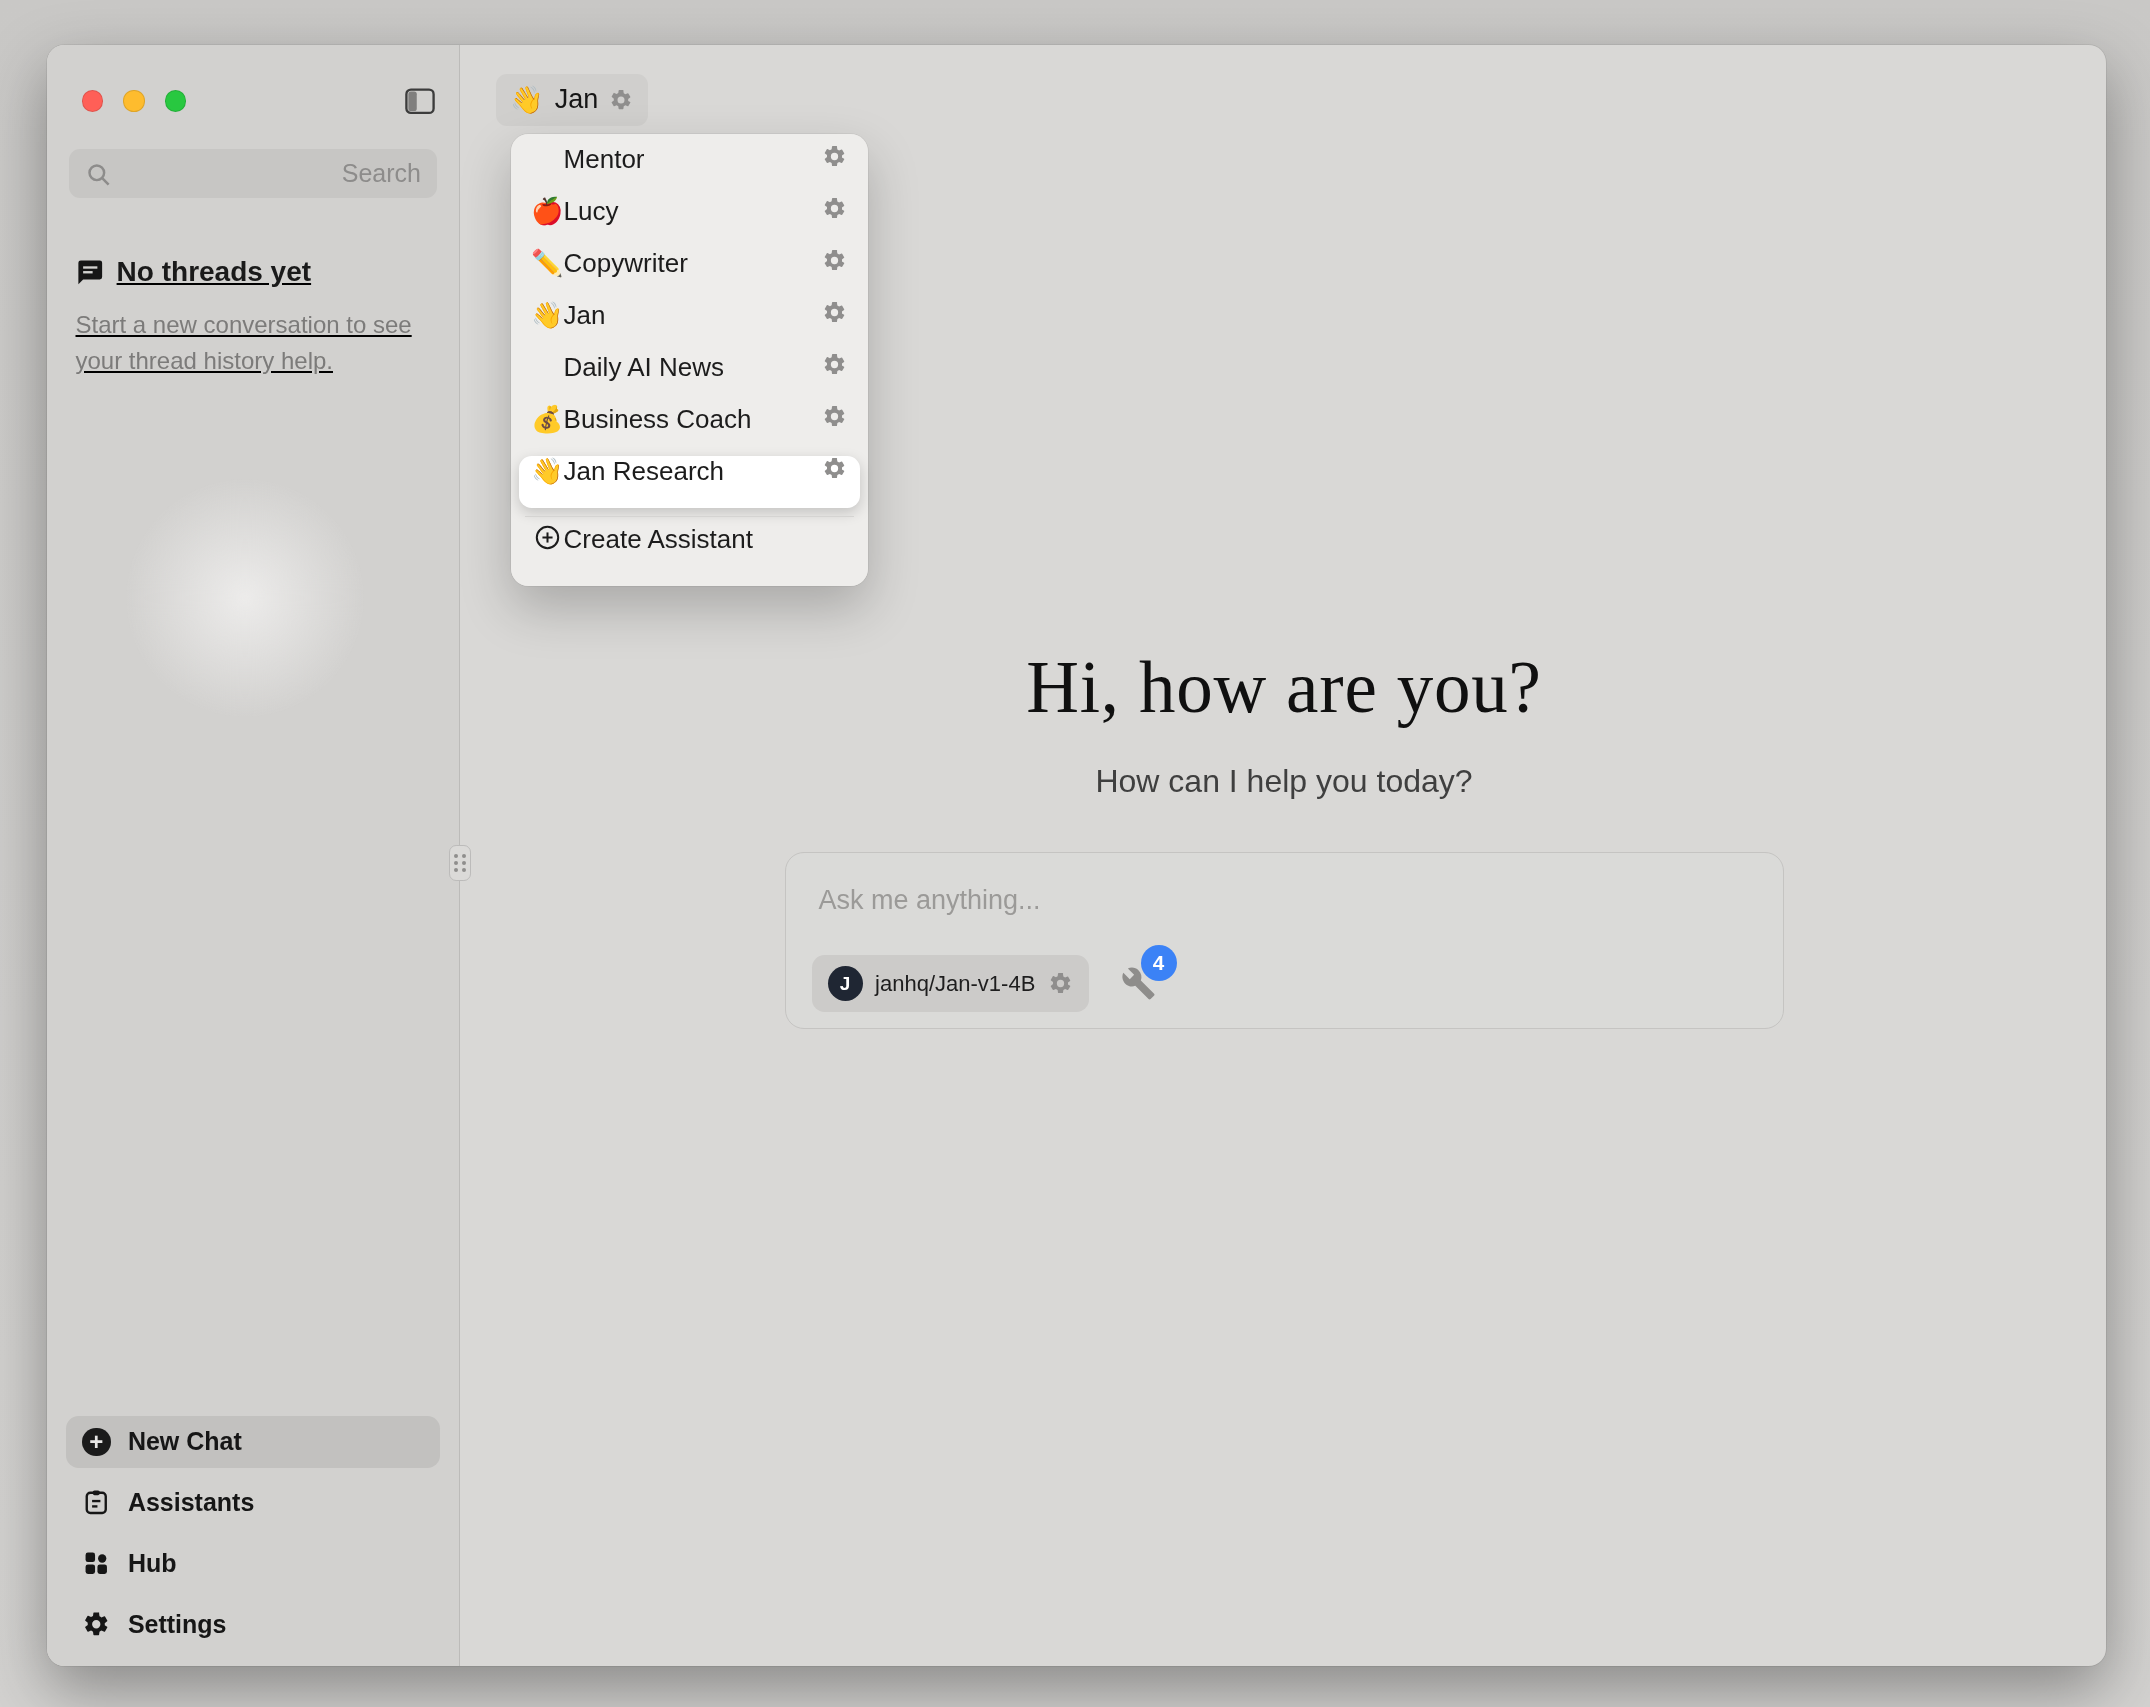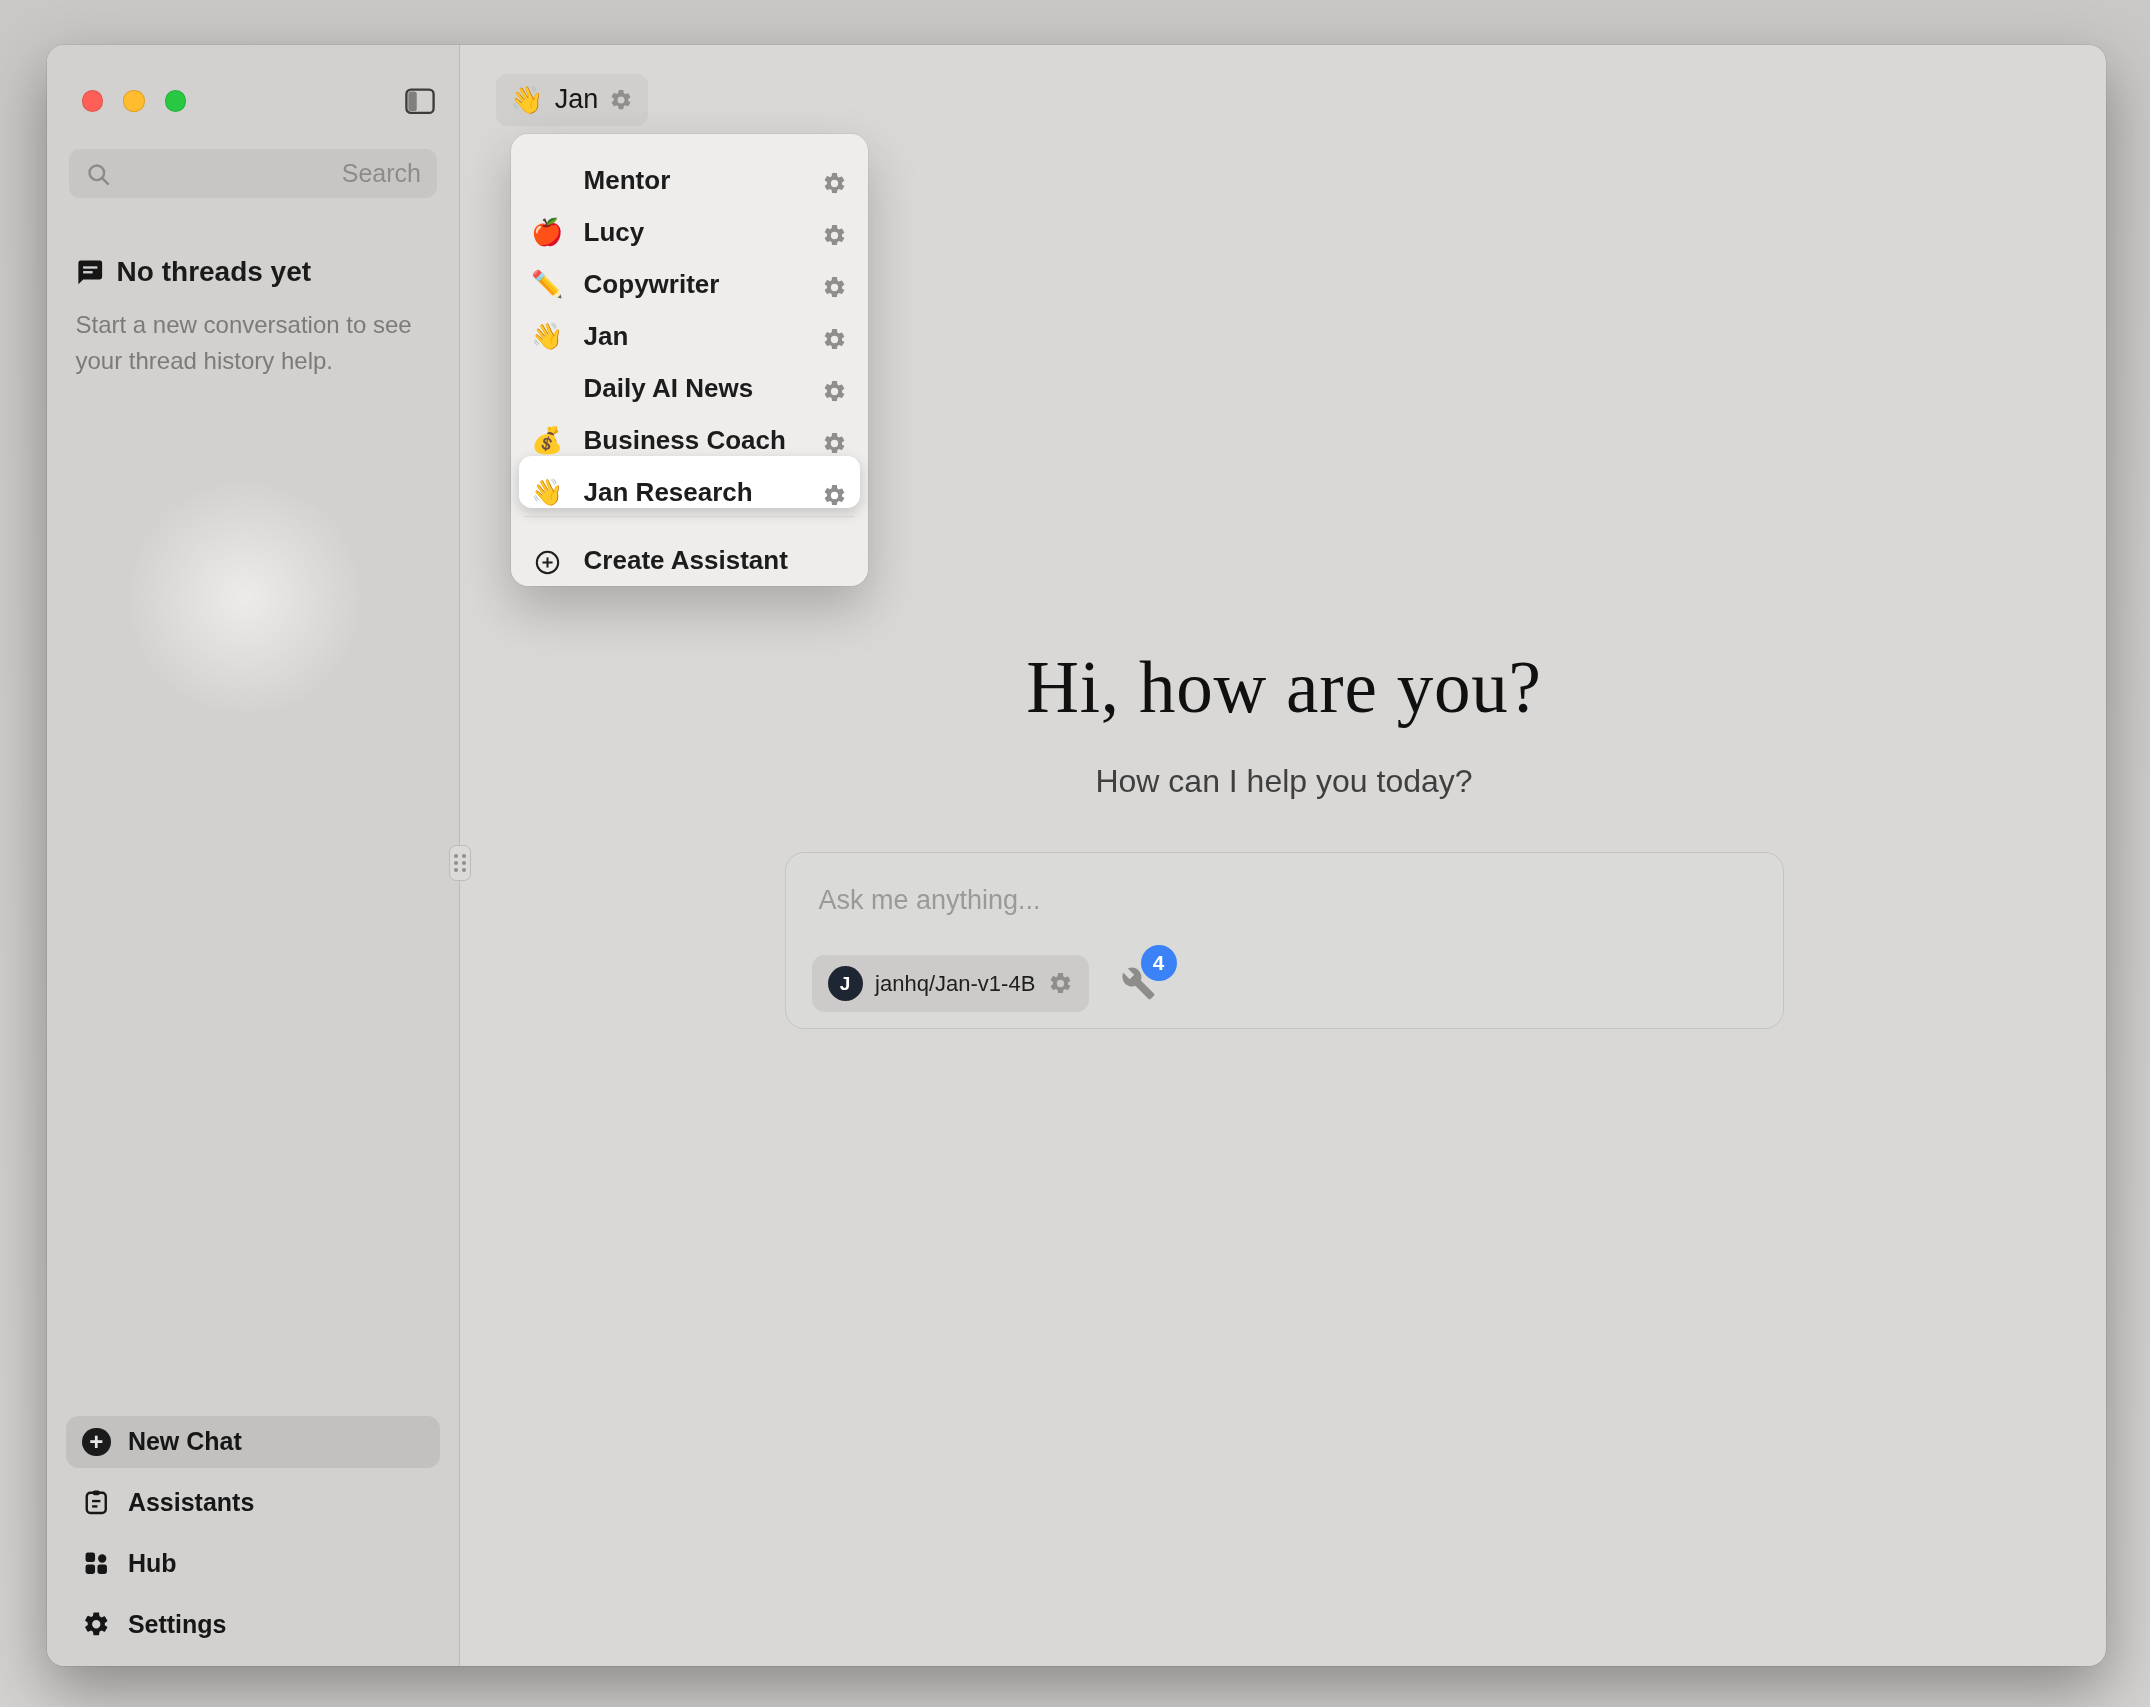--- a/index.html
+++ b/index.html
@@ -42,21 +42,21 @@
   .search-input {
     width:100%; height:49px; border:none; outline:none;
     border-radius:11px; background:#c7c6c4;
     padding:0 16px 0 54px; font-size:25px; color:#6d28d9;
     font-family:inherit;
     text-align:right;
   }
   .search-input::placeholder { color:#8d8c8b; }
   .search-icon { position:absolute; left:16px; top:12px; }
 
-  .empty-state { margin:58px 22px 0 28.5px; }
+  .empty-state { margin:58px 22px 0 28.5px;text-decoration:underline; }
   .empty-title-row { display:flex; align-items:center; gap:12.6px; }
   .empty-title { font-size:28px; font-weight:700; color:#1a1a1a; }
   .empty-desc { margin-top:19px; font-size:24px; line-height:1.48; color:#7c7b7a;
     max-width:348px; }
 
   .sidebar-nav { position:absolute; left:19px; right:19px; bottom:16px;
     display:flex; flex-direction:column; gap:8.7px; }
   .nav-item { display:flex; align-items:center; gap:17.4px; height:52px;
     padding:0 16px; border-radius:12.6px; cursor:pointer; }
   .nav-item.active { background:#c2c1bf; }
@@ -78,22 +78,22 @@
   .assistant-chip { position:absolute; left:36px; top:28.5px; height:52px;
     display:flex; align-items:center; gap:11px; padding:0 14.2px;
     border-radius:11px; background:#d0cfcd; cursor:pointer; }
   .assistant-chip .emoji { font-size:27px; }
   .assistant-chip .name { font-size:27px; font-weight:500; color:#161616; }
 
   
   .assistant-menu { position:absolute; left:51px; top:89px; width:357px;
     background:rgba(238,237,235,.97); border-radius:17.4px; padding:9.5px 8px;
     box-shadow:0 22px 51px rgba(0,0,0,.22), 0 0 0 0.8px rgba(0,0,0,.06); z-index:10; }
-  .menu-item { display:flex; align-items:flex-end; gap:20px; height:52px;
-    padding:0 12.6px; border-radius:12.6px; cursor:pointer;font-weight:bold; }
+  .menu-item { display:flex; align-items:flex-start; gap:0; height:52px;
+    padding:0 12.6px; border-radius:12.6px; cursor:pointer; }
   .menu-item.highlighted { background:#ffffff;
     box-shadow:0 4.7px 14.2px rgba(0,0,0,.18); }
   .menu-emoji { width:32px; font-size:26px; text-align:center; flex:0 0 32px; }
   .dot { width:26px; height:26px; border-radius:50%; margin:0 auto; }
   .dot-orange { background:radial-gradient(circle at 35% 28%, #ffc266, #ef8b00 75%); }
   .dot-yellow { background:radial-gradient(circle at 35% 28%, #ffe873, #f3c000 75%); }
   .menu-label { flex:1; font-size:26px; color:#1c1c1c; }
   .menu-sep { height:0.8px; background:#d5d4d2; margin:8px 6.3px; }
   .create-icon { width:32px; flex:0 0 32px; display:flex; justify-content:center; }
 

